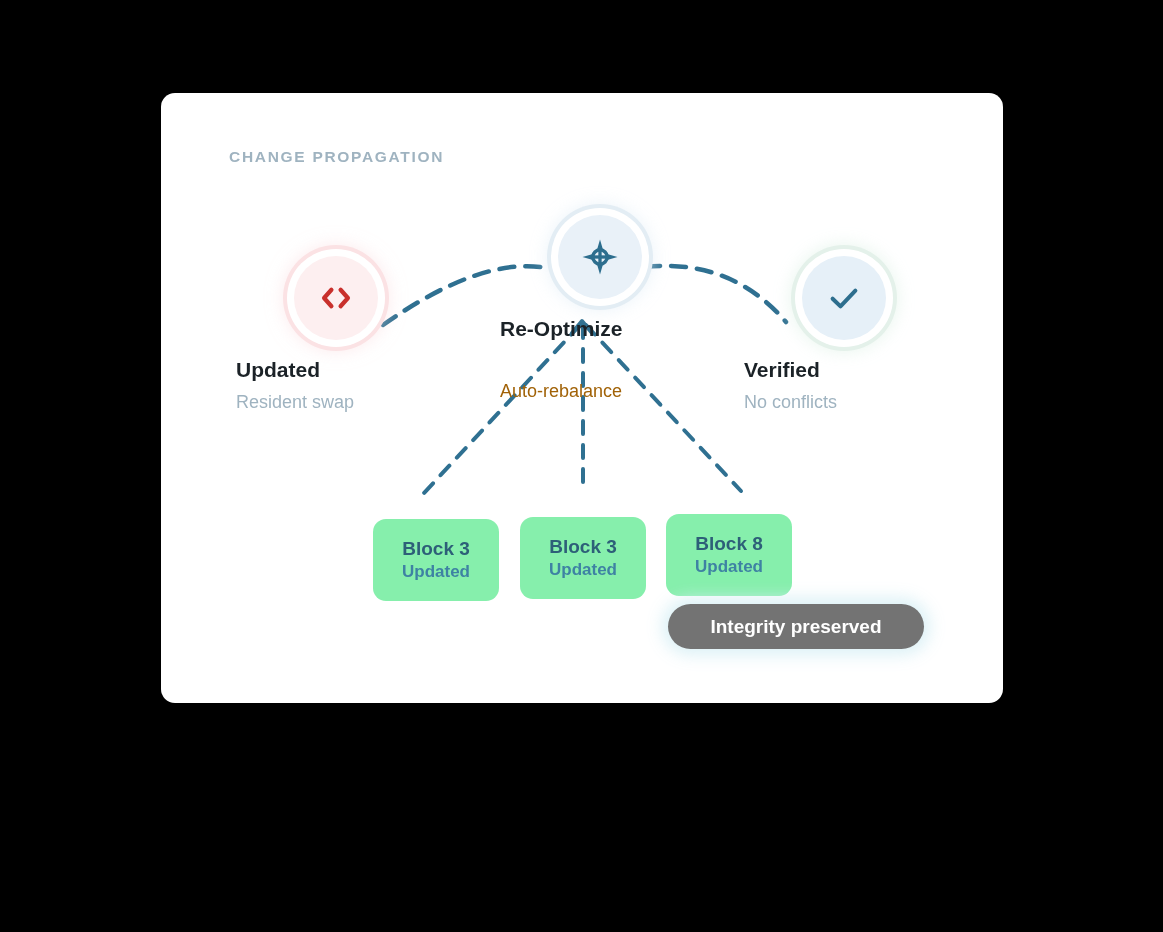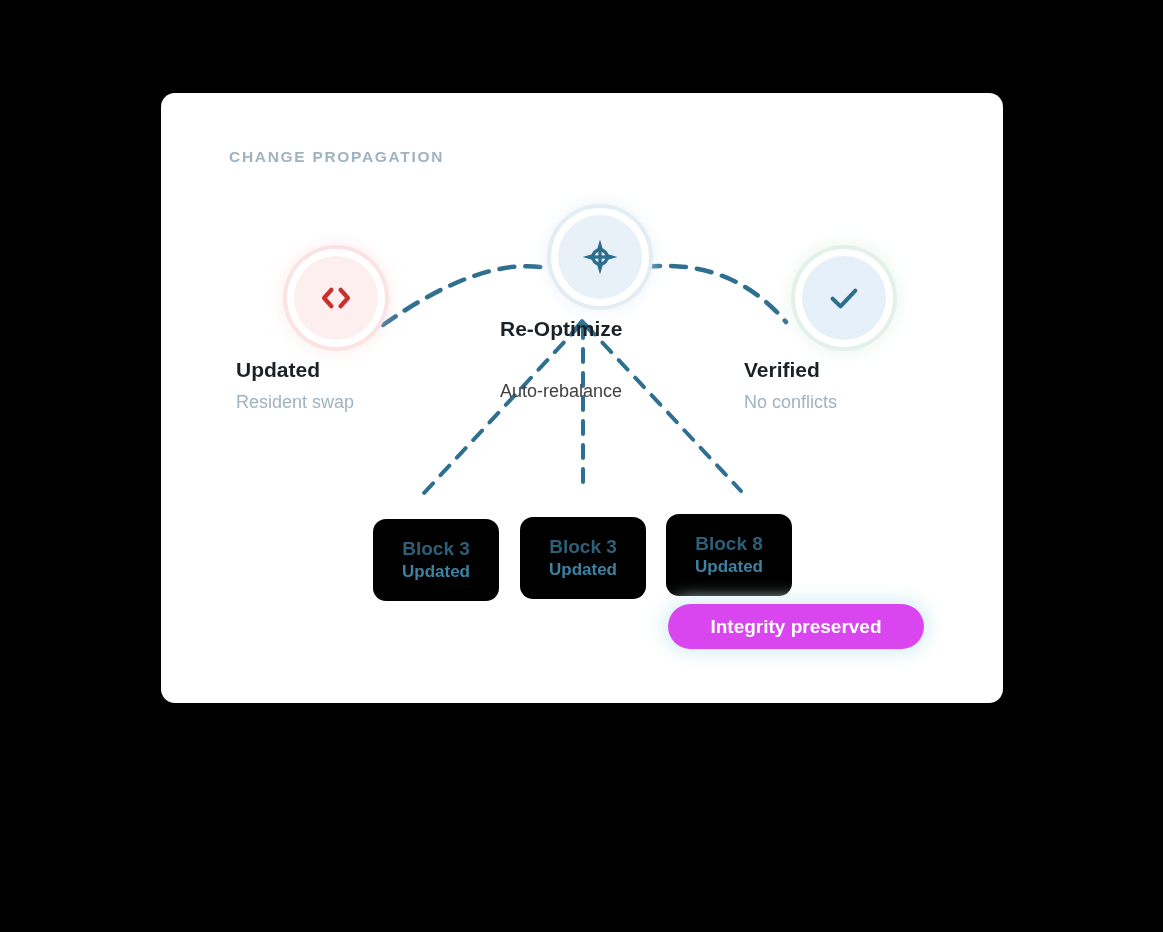--- a/index.html
+++ b/index.html
@@ -89,28 +89,28 @@
     position: relative;
     z-index: 2;
   }
   .node-sub {
     margin-top: 10px;
     font-size: 18px;
     color: #9fb3c0;
     position: relative;
     z-index: 2;
   }
-  #stage-reopt .node-sub { color: #404040; margin-top: 40px; }
+  #stage-reopt .node-sub { color: #a16207; margin-top: 40px; }
 
   
   .block-chip {
     position: absolute;
     width: 126px;
     height: 82px;
-    background: #000000;
+    background: #86efac;
     border-radius: 13px;
     display: flex;
     flex-direction: column;
     align-items: center;
     justify-content: center;
   }
   #block-chip-0 { left: 212px; top: 426px; }
   #block-chip-1 { left: 359px; top: 424px; }
   #block-chip-2 { left: 505px; top: 421px; }
 
@@ -127,21 +127,21 @@
     line-height: 1.35;
   }
 
   
   #integrity-badge {
     position: absolute;
     left: 507px;
     top: 511px;
     width: 256px;
     height: 45px;
-    background: #d946ef;
+    background: #737373;
     border-radius: 23px;
     display: flex;
     align-items: center;
     justify-content: center;
     box-shadow: 0 0 16px 6px rgba(214,238,244,0.85);
   }
   #integrity-badge .badge-label {
     color: #ffffff;
     font-size: 19px;
     font-weight: bold;

